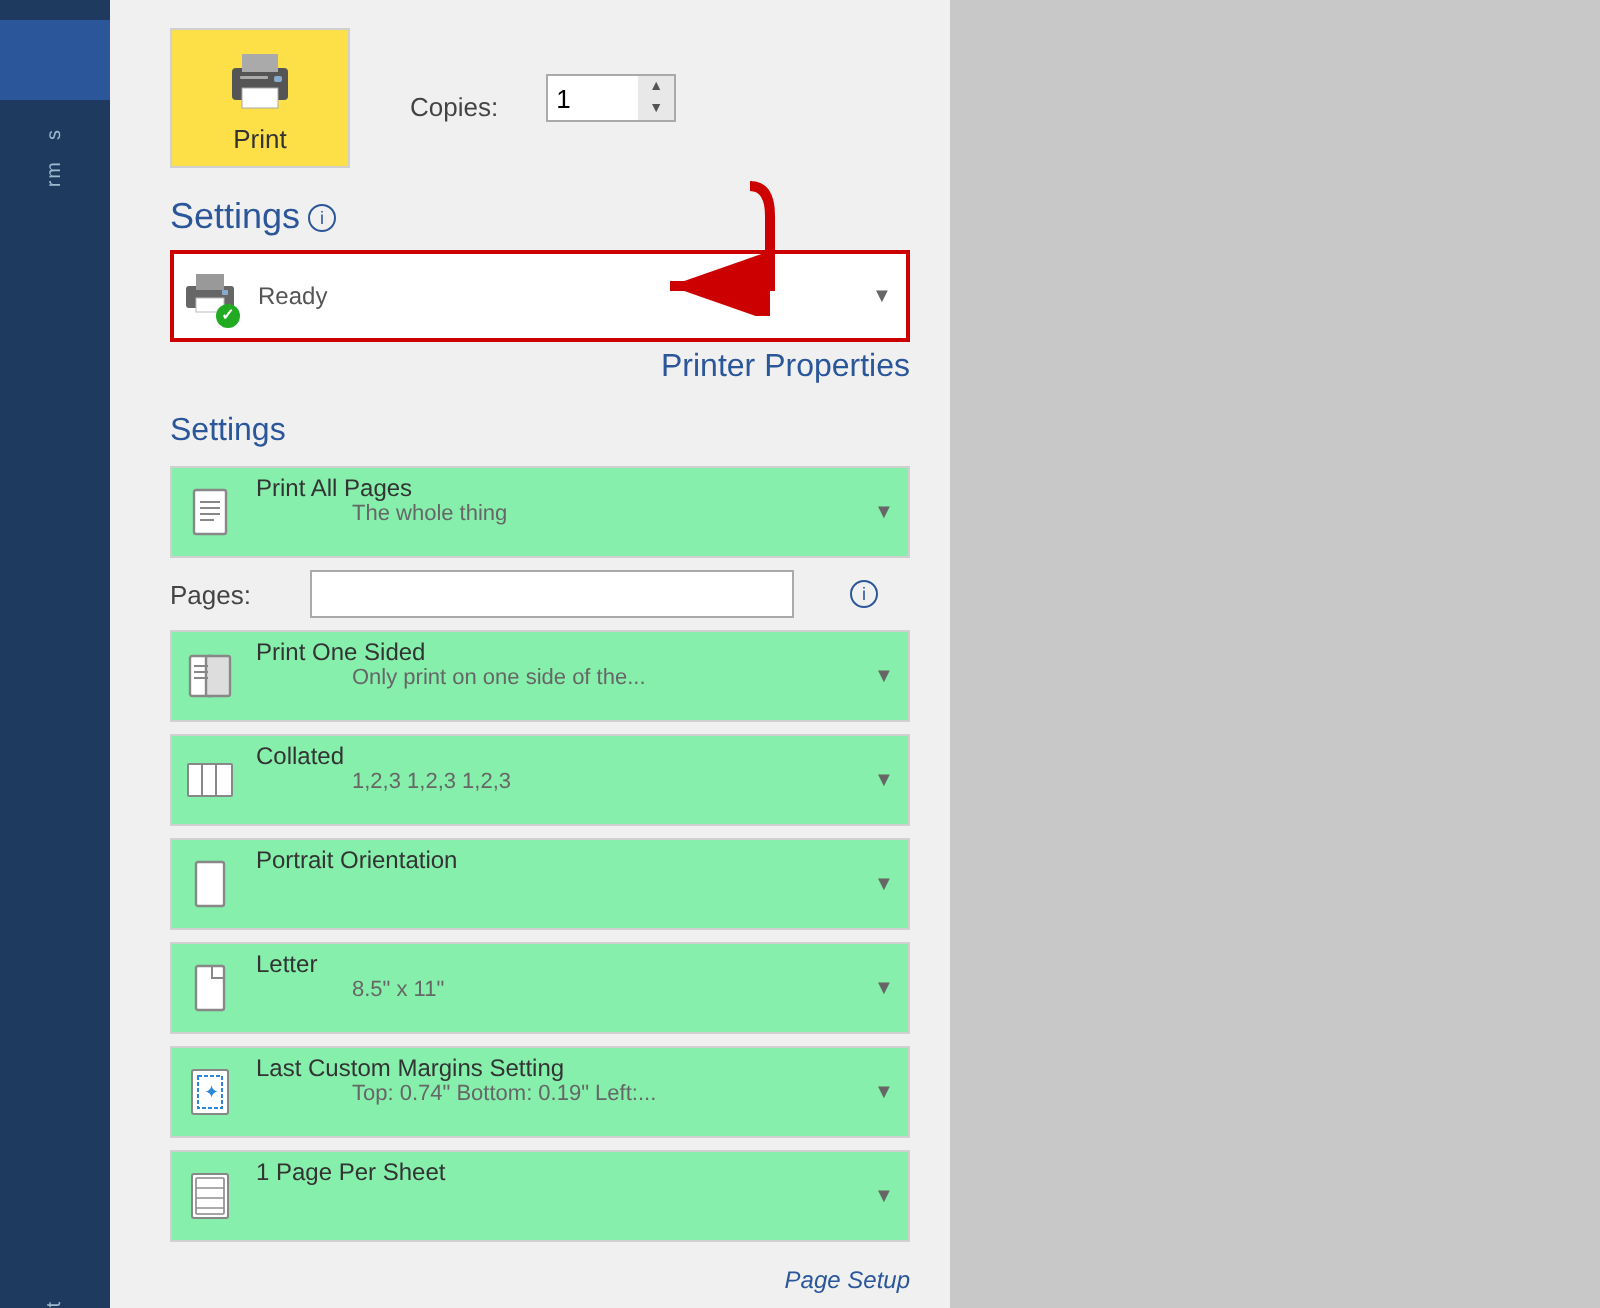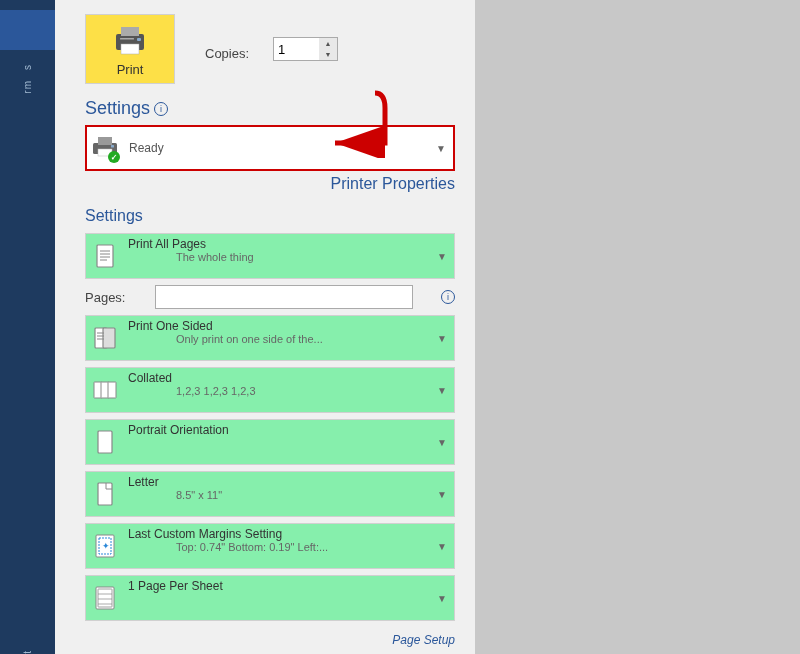--- a/index.html
+++ b/index.html
@@ -256,21 +256,21 @@
       display: flex;
       align-items: center;
       justify-content: center;
       font-size: 10px;
       color: #666;
       flex-shrink: 0;
     }
 
     
     .pages-row {
-      margin: 0 20px 6px 30px;
+      margin: 0 36px 6px 30px;
       display: flex;
       align-items: center;
       gap: 24px;
     }
 
     .pages-label {
       font-size: 13px;
       color: #444;
       width: 46px;
     }

